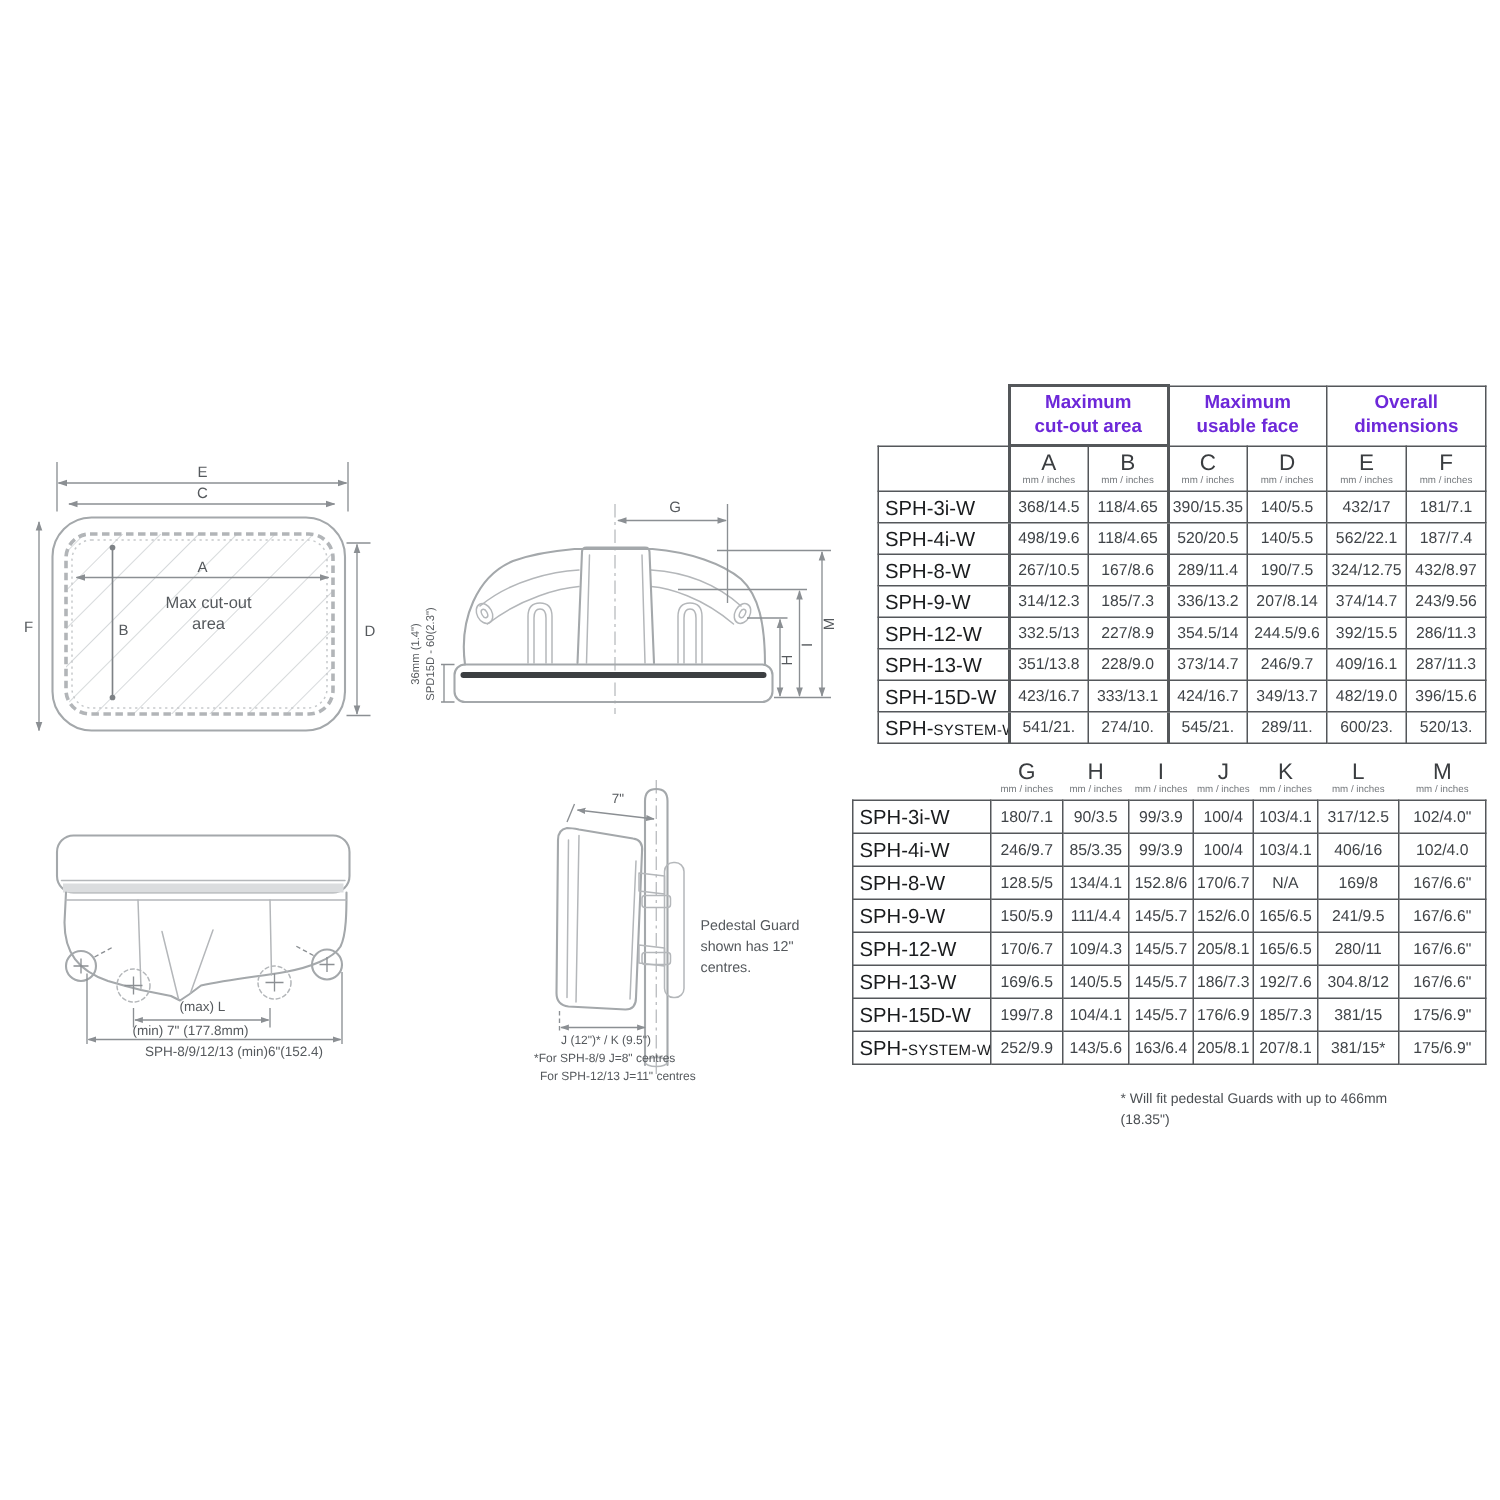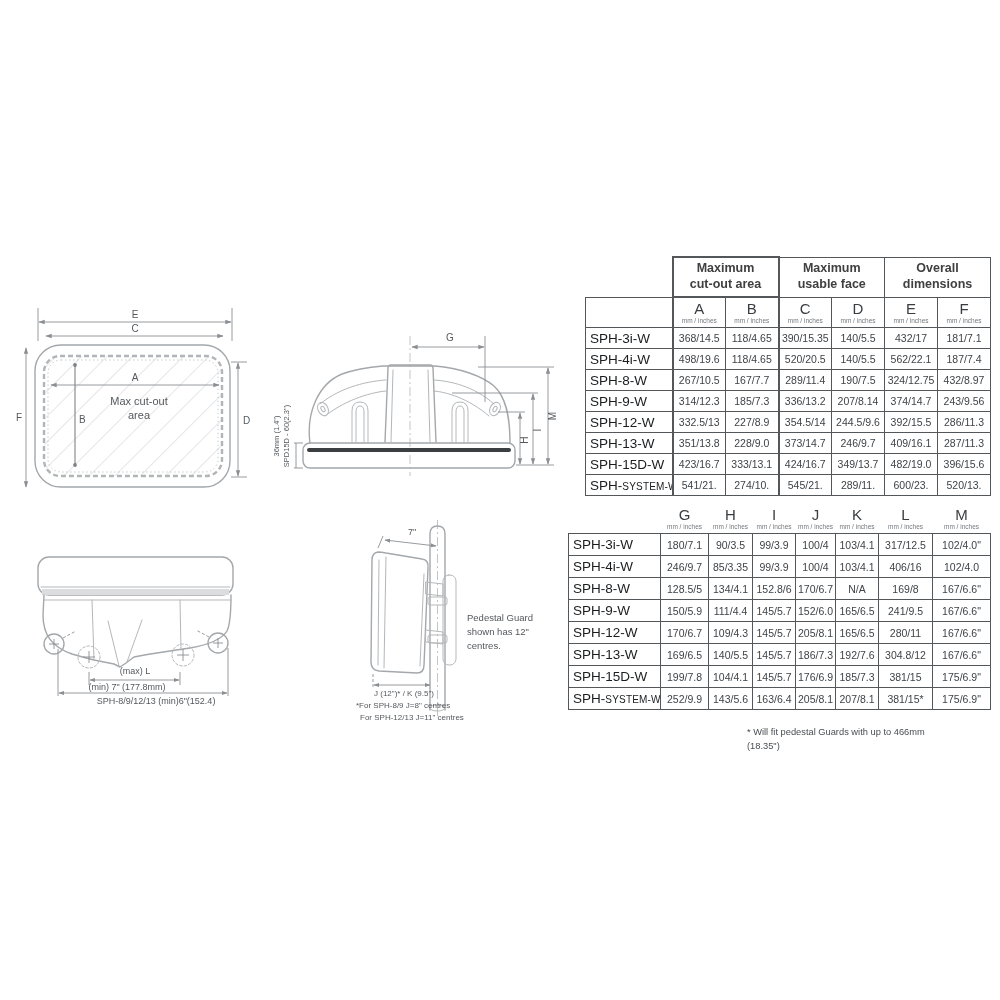--- a/index.html
+++ b/index.html
@@ -5,21 +5,21 @@
   html,body{margin:0;padding:0;background:#fff;}
   .sheet{position:relative;width:1000px;height:1000px;background:#ffffff;overflow:hidden;
          font-family:"Liberation Sans",sans-serif;color:#3f4347;}
   .abs{position:absolute;}
 
   
   table.dimtable{border-collapse:collapse;table-layout:fixed;background:#fff;}
   table.dimtable th,table.dimtable td{border:1px solid #54575a;padding:0;text-align:center;
       vertical-align:middle;overflow:hidden;white-space:nowrap;}
   table.dimtable .corner{border:none;background:transparent;}
-  table.dimtable tr.groups th{font-weight:bold;font-size:12.5px;line-height:1.25;color:#404040;height:38px;}
+  table.dimtable tr.groups th{font-weight:bold;font-size:12.5px;line-height:1.25;color:#6d28d9;height:38px;}
   table.dimtable tr.groups th.g0{border-width:2px;}
   table.dimtable tr.letters th{height:29px;font-weight:normal;}
   table.dimtable tr.letters th.noborder{border:none;}
   .letter{display:block;font-size:15px;line-height:1.05;color:#3a3d40;margin-top:1px;}
   .unit{display:block;font-size:6.5px;line-height:1.2;color:#74787c;}
   table.dimtable tbody th.model{font-weight:normal;font-size:13.5px;color:#1a1c1e;
       text-align:left;padding-left:4px;}
   table.dimtable tbody tr{height:21px;}
   #mounting-table tbody tr{height:22px;}
   table.dimtable tbody td{font-size:10.5px;color:#3f4347;}
@@ -286,21 +286,21 @@
           <td class="thL">498/19.6</td>
           <td class="thR">118/4.65</td>
           <td>520/20.5</td>
           <td>140/5.5</td>
           <td>562/22.1</td>
           <td>187/7.4</td>
         </tr>
         <tr>
           <th class="model">SPH-8-W</th>
           <td class="thL">267/10.5</td>
-          <td class="thR">167/7.7</td>
+          <td class="thR">167/8.6</td>
           <td>289/11.4</td>
           <td>190/7.5</td>
           <td>324/12.75</td>
           <td>432/8.97</td>
         </tr>
         <tr>
           <th class="model">SPH-9-W</th>
           <td class="thL">314/12.3</td>
           <td class="thR">185/7.3</td>
           <td>336/13.2</td>

